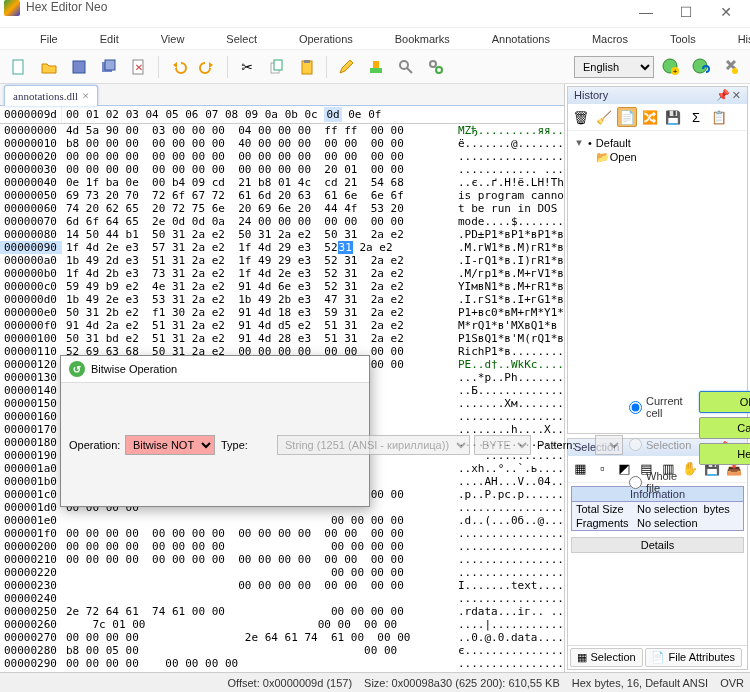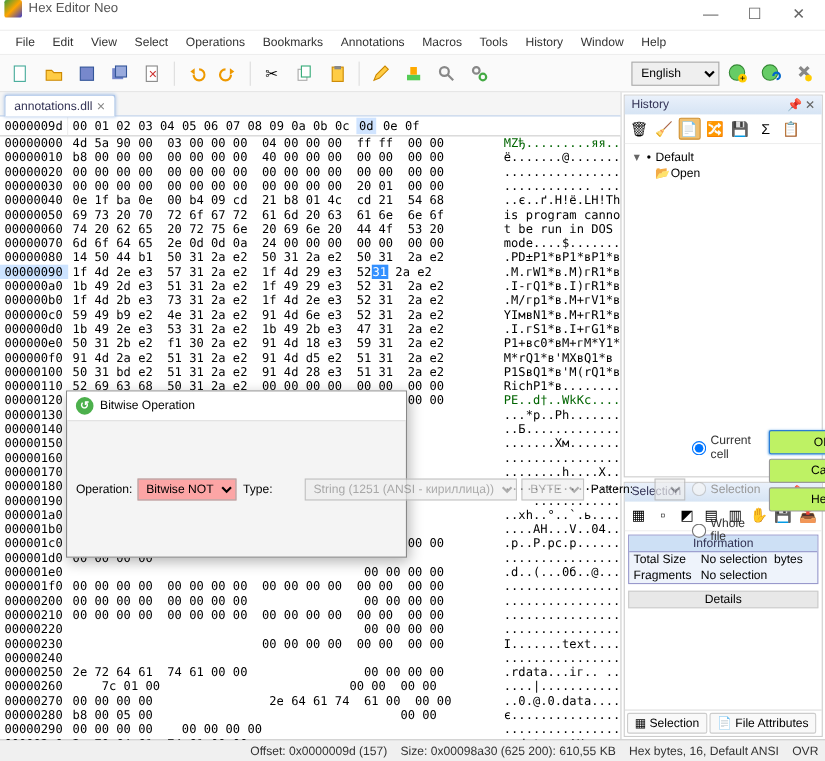--- a/index.html
+++ b/index.html
@@ -3,28 +3,28 @@
 <meta charset="utf-8">
 <style>
 * { box-sizing: border-box; margin: 0; padding: 0; }
 body { font-family: 'Segoe UI', Tahoma, sans-serif; font-size: 11px; background: #fff; width: 750px; height: 692px; overflow: hidden; position: relative; }
 .titlebar { height: 28px; background: #fff; display: flex; align-items: flex-start; padding: 0 4px; border-bottom: 1px solid #eee; }
 .titlebar .icon { width: 16px; height: 16px; margin-right: 6px; background: linear-gradient(135deg,#3a9c3a,#ffa500,#3a3acc); border-radius: 2px; }
 .titlebar .title { flex: 1; color: #555; font-size: 12px; }
 .titlebar .winbtns { display: flex; }
 .titlebar .winbtn { width: 40px; height: 24px; display: flex; align-items: center; justify-content: center; color: #666; font-size: 14px; }
 .menubar { height: 22px; display: flex; align-items: center; padding: 0 6px; gap: 0; border-bottom: 1px solid #eee; }
-.menubar .mitem { padding: 2px 8px; color: #333; }
+.menubar .mitem { padding: 2px 8px; color: #333; margin-left: 26px; }
 .toolbar { height: 34px; display: flex; align-items: center; padding: 0 6px; gap: 4px; border-bottom: 1px solid #ddd; background: #fafafa; }
 .tbtn { width: 26px; height: 26px; display: flex; align-items: center; justify-content: center; border-radius: 3px; font-size: 16px; }
 .tsep { width: 1px; height: 22px; background: #ddd; margin: 0 2px; }
 .langsel { height: 22px; font-size: 11px; border: 1px solid #aaa; padding: 0 4px; min-width: 80px; }
 .main { display: flex; height: calc(100% - 28px - 22px - 34px - 20px); }
 .left { flex: 1; display: flex; flex-direction: column; border-right: 1px solid #ccc; min-width: 0; }
-.tabbar { height: 22px; display: flex; align-items: flex-end; border-bottom: 1px solid #aec6e8; background: #f5f5f5; padding-left: 4px; }
+.tabbar { height: 22px; display: flex; align-items: flex-end; border-bottom: 1px solid #aec6e8; background: #f5f5f5; padding-left: 4px; font-family: Liberation Serif, serif; }
 .tab { padding: 2px 8px; background: #fff; border: 1px solid #aec6e8; border-bottom: none; border-radius: 3px 3px 0 0; box-shadow: 0 0 3px #aec6e8; color: #335; display: flex; align-items: center; gap: 4px; position: relative; top: 1px; }
 .tab .close { color: #888; font-size: 13px; }
 .hexhdr { display: flex; background: #fff; font-family: Consolas, monospace; font-size: 11px; color: #000; border-bottom: 1px solid #ccc; }
 .hexhdr .addrcol { width: 62px; padding: 2px 4px; border-right: 1px solid #eee; }
 .hexhdr .bytescol { flex: 1; padding: 2px 4px; letter-spacing: 0; }
 .hexhdr .bytescol .selbyte { background: #d0e4ff; padding: 1px 2px; }
 .hexbody { flex: 1; overflow: hidden auto; font-family: Consolas, monospace; font-size: 11px; color: #000; position: relative; }
 .hexrow { display: flex; white-space: pre; line-height: 13px; }
 .hexrow .addr { width: 62px; padding: 0 4px; color: #000; }
 .hexrow.selrow .addr { background: #cce3ff; }

